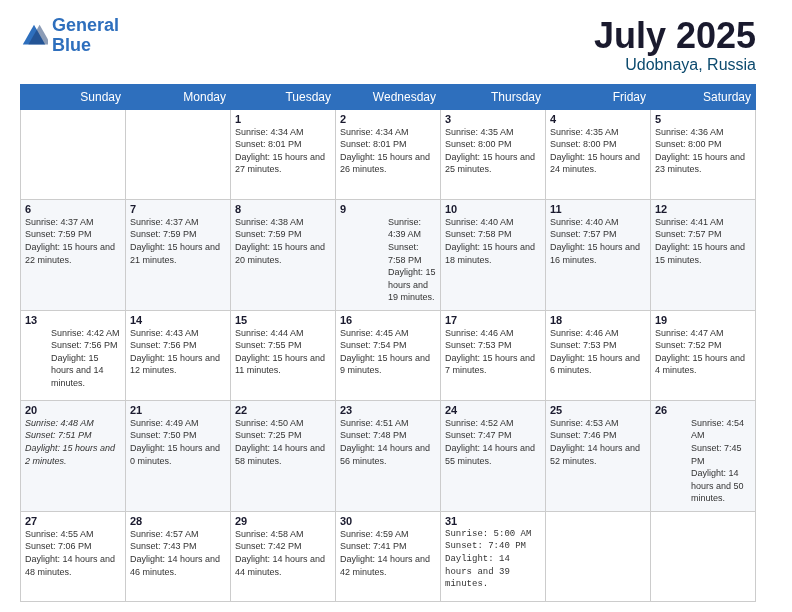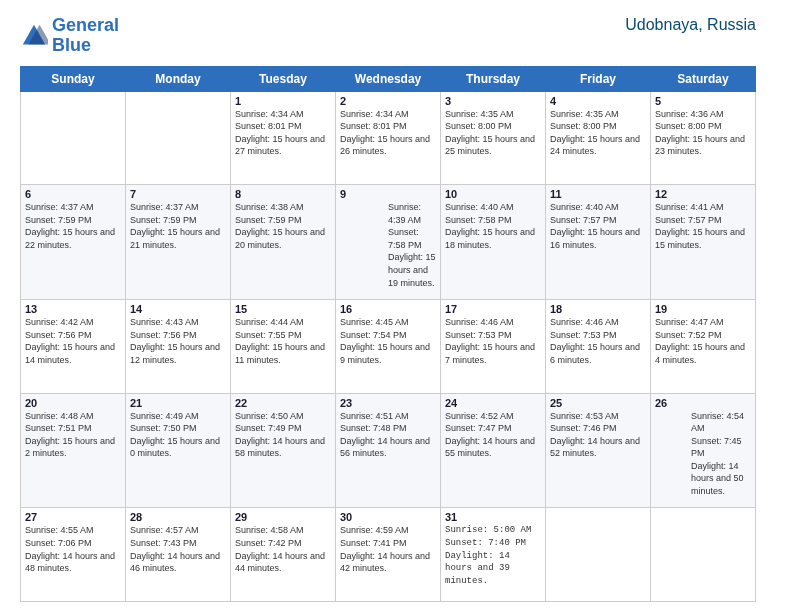--- a/index.html
+++ b/index.html
@@ -58,24 +58,24 @@
       flex: 1;
       border: 1px solid #ccc;
       border-collapse: collapse;
       width: 100%;
       table-layout: fixed;
     }
     .calendar thead tr th {
       background: #2e6fbd;
       color: #fff;
       font-size: 12px;
-      font-weight: bold;
+      font-weight: normal;
       padding: 5px 4px;
       border: 1px solid #2e6fbd;
-      text-align: center;
+      text-align: right;
     }
     .calendar tbody tr td {
       border: 1px solid #ccc;
       vertical-align: top;
       padding: 3px 4px;
       font-size: 9.5px;
       color: #222;
       height: 88px;
       background: #fff;
     }
@@ -107,20 +107,21 @@
       <svg class="logo-icon" viewBox="0 0 40 40">
         <polygon points="20,4 36,32 4,32" fill="#2e6fbd"></polygon>
         <polygon points="28,4 44,32 12,32" fill="#1a3a6e" opacity="0.5"></polygon>
       </svg>
       <div class="logo-text">
         <div><span>General</span></div>
         <div><span>Blue</span></div>
       </div>
     </div>
     <div class="title-block">
+      <div class="main-title">July 2025</div>
       <div class="subtitle">Udobnaya, Russia</div>
     </div>
   </div>
 
   <table class="calendar">
     <thead>
       <tr>
       <th>Sunday</th>
           <th>Monday</th>
           <th>Tuesday</th>
@@ -205,21 +206,21 @@
           <td>
             <span class="day-num">12</span>
             <div class="day-info" style="white-space: pre-line;">Sunrise: 4:41 AM
 Sunset: 7:57 PM
 Daylight: 15 hours and 15 minutes.</div>
           </td>
         </tr>
         <tr>
           <td>
             <span class="day-num">13</span>
-            <div class="day-info" style="white-space: pre-line;">Sunrise: 4:42 AM
+            <div class="day-info" style="white-space: pre-line; margin-left: 26px;">Sunrise: 4:42 AM
 Sunset: 7:56 PM
 Daylight: 15 hours and 14 minutes.</div>
           </td>
           <td>
             <span class="day-num">14</span>
             <div class="day-info" style="white-space: pre-line;">Sunrise: 4:43 AM
 Sunset: 7:56 PM
 Daylight: 15 hours and 12 minutes.</div>
           </td>
           <td>
@@ -249,34 +250,34 @@
           <td>
             <span class="day-num">19</span>
             <div class="day-info" style="white-space: pre-line;">Sunrise: 4:47 AM
 Sunset: 7:52 PM
 Daylight: 15 hours and 4 minutes.</div>
           </td>
         </tr>
         <tr>
           <td>
             <span class="day-num">20</span>
-            <div class="day-info" style="white-space: pre-line;">Sunrise: 4:48 AM
+            <div class="day-info" style="white-space: pre-line; font-style: italic;">Sunrise: 4:48 AM
 Sunset: 7:51 PM
 Daylight: 15 hours and 2 minutes.</div>
           </td>
           <td>
             <span class="day-num">21</span>
             <div class="day-info" style="white-space: pre-line;">Sunrise: 4:49 AM
 Sunset: 7:50 PM
 Daylight: 15 hours and 0 minutes.</div>
           </td>
           <td>
             <span class="day-num">22</span>
             <div class="day-info" style="white-space: pre-line;">Sunrise: 4:50 AM
-Sunset: 7:49 PM
+Sunset: 7:25 PM
 Daylight: 14 hours and 58 minutes.</div>
           </td>
           <td>
             <span class="day-num">23</span>
             <div class="day-info" style="white-space: pre-line;">Sunrise: 4:51 AM
 Sunset: 7:48 PM
 Daylight: 14 hours and 56 minutes.</div>
           </td>
           <td>
             <span class="day-num">24</span>

